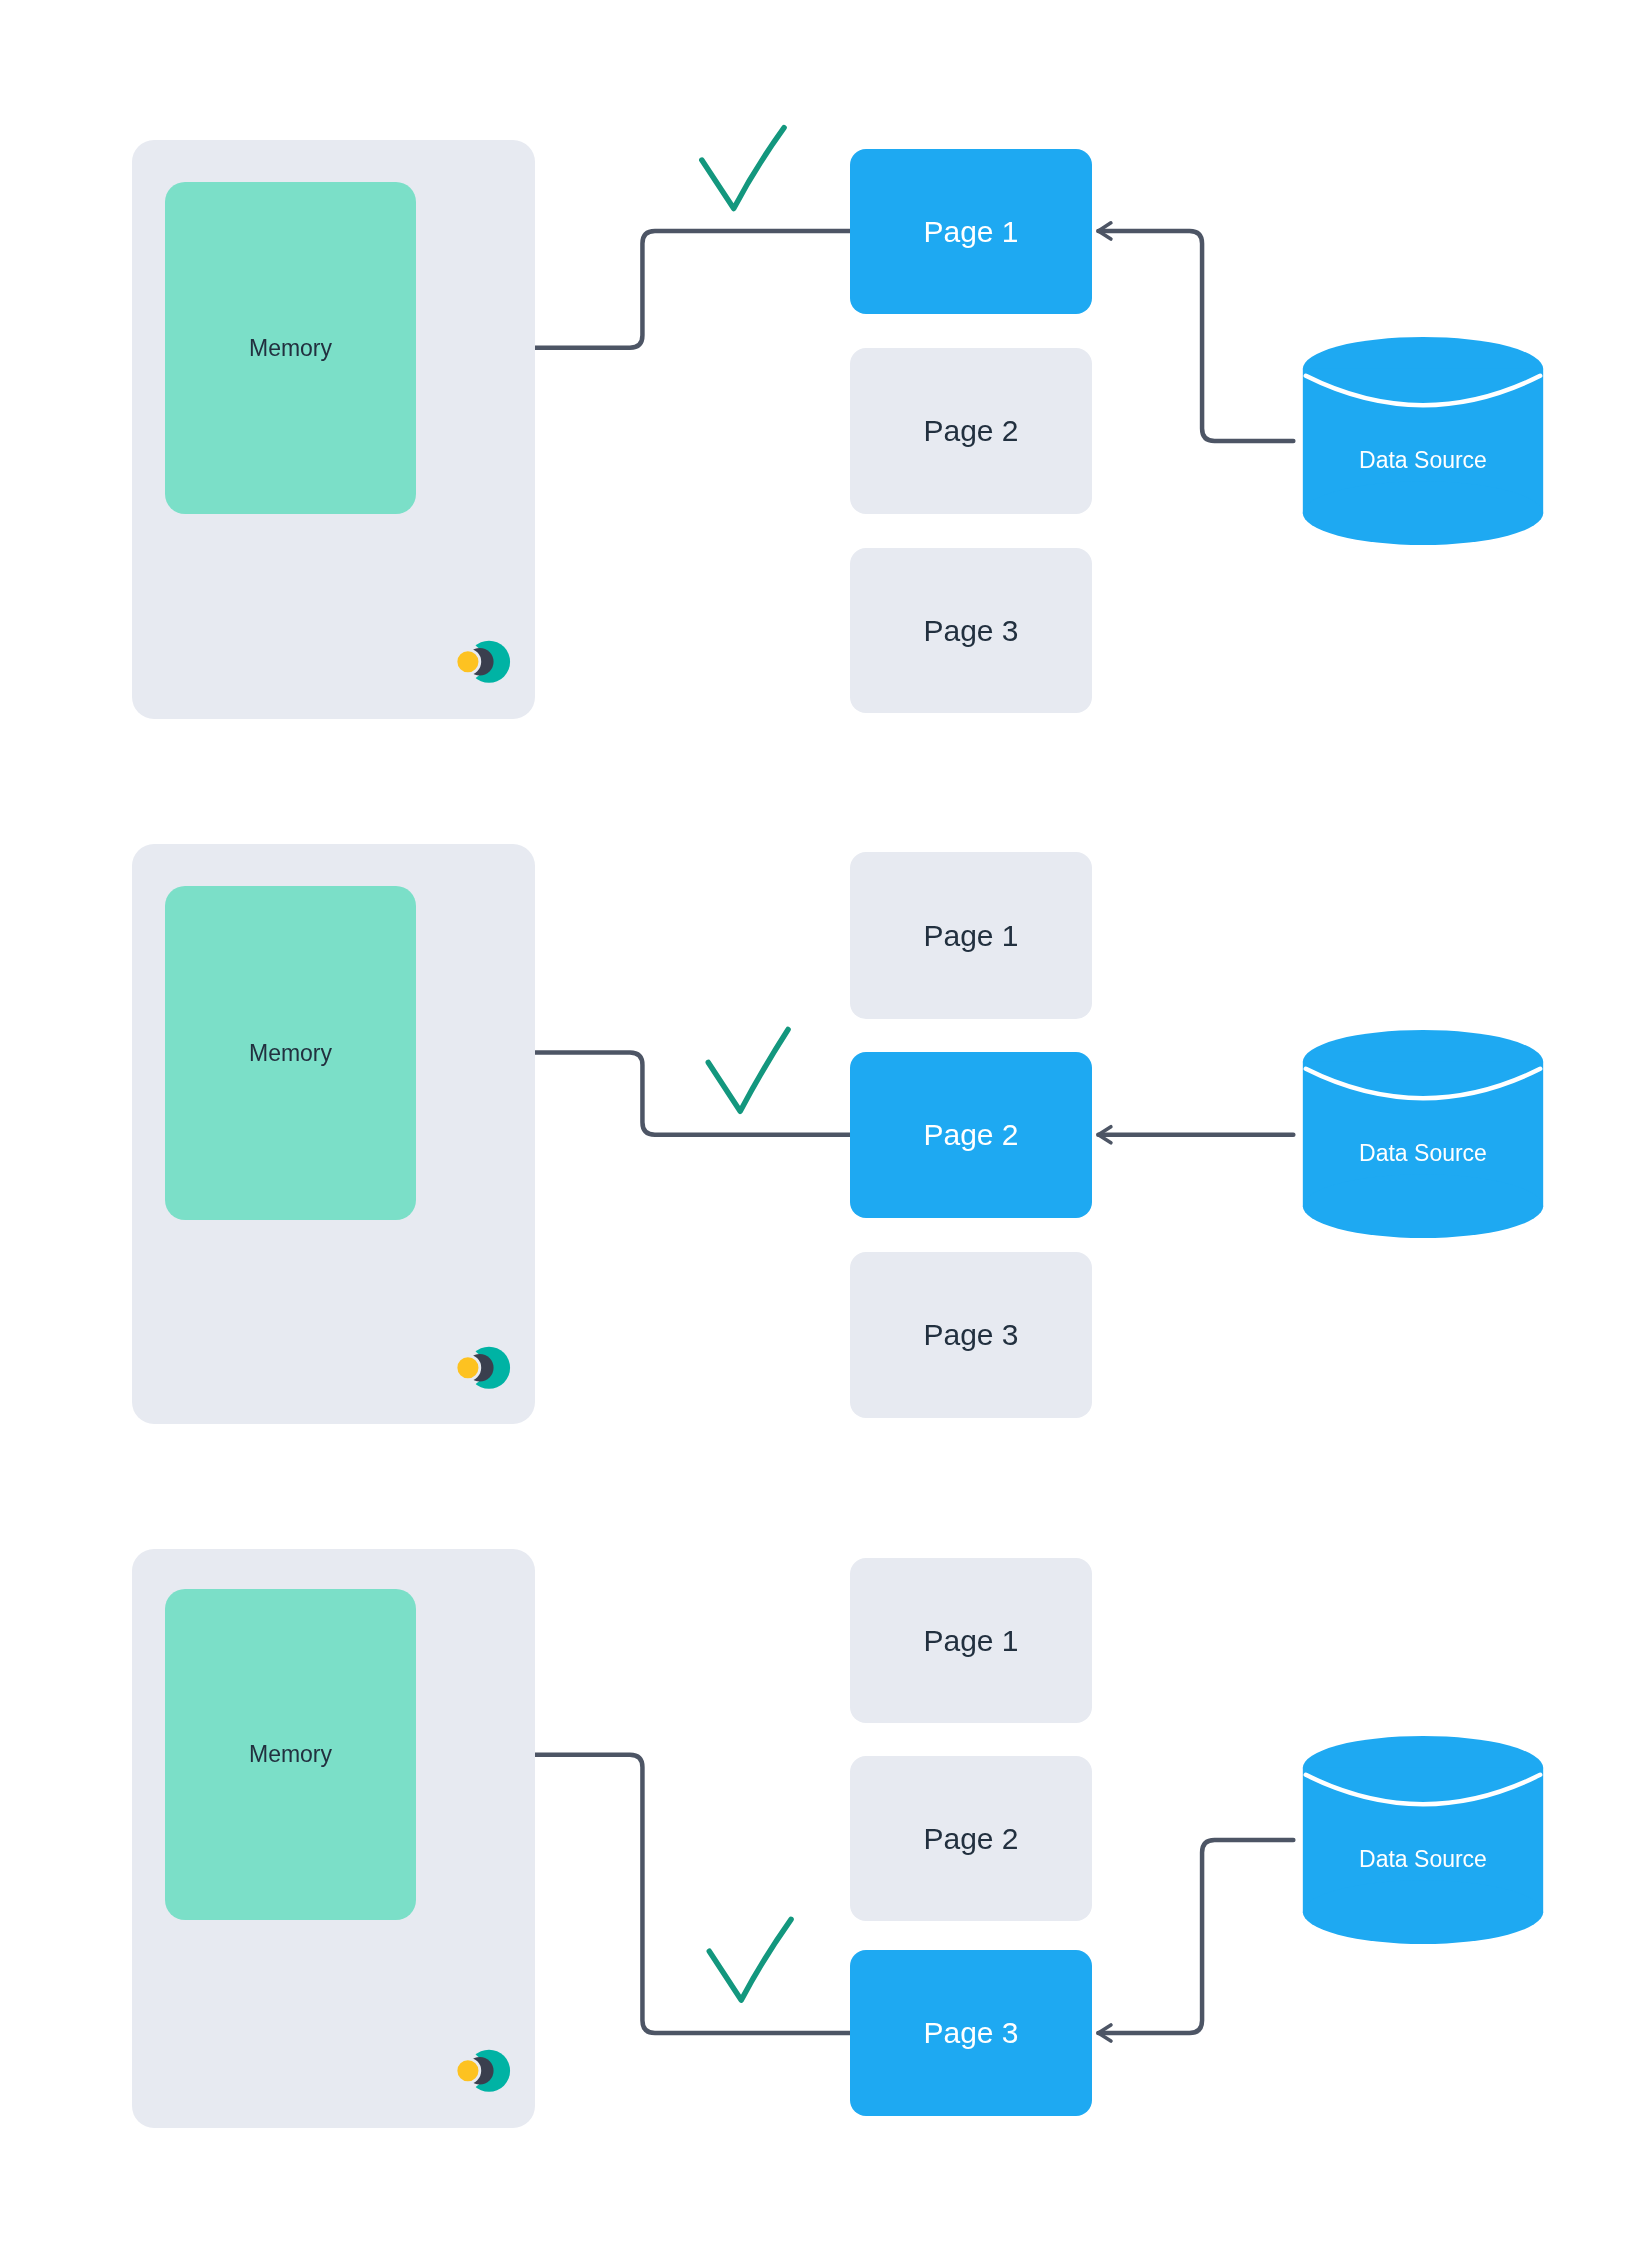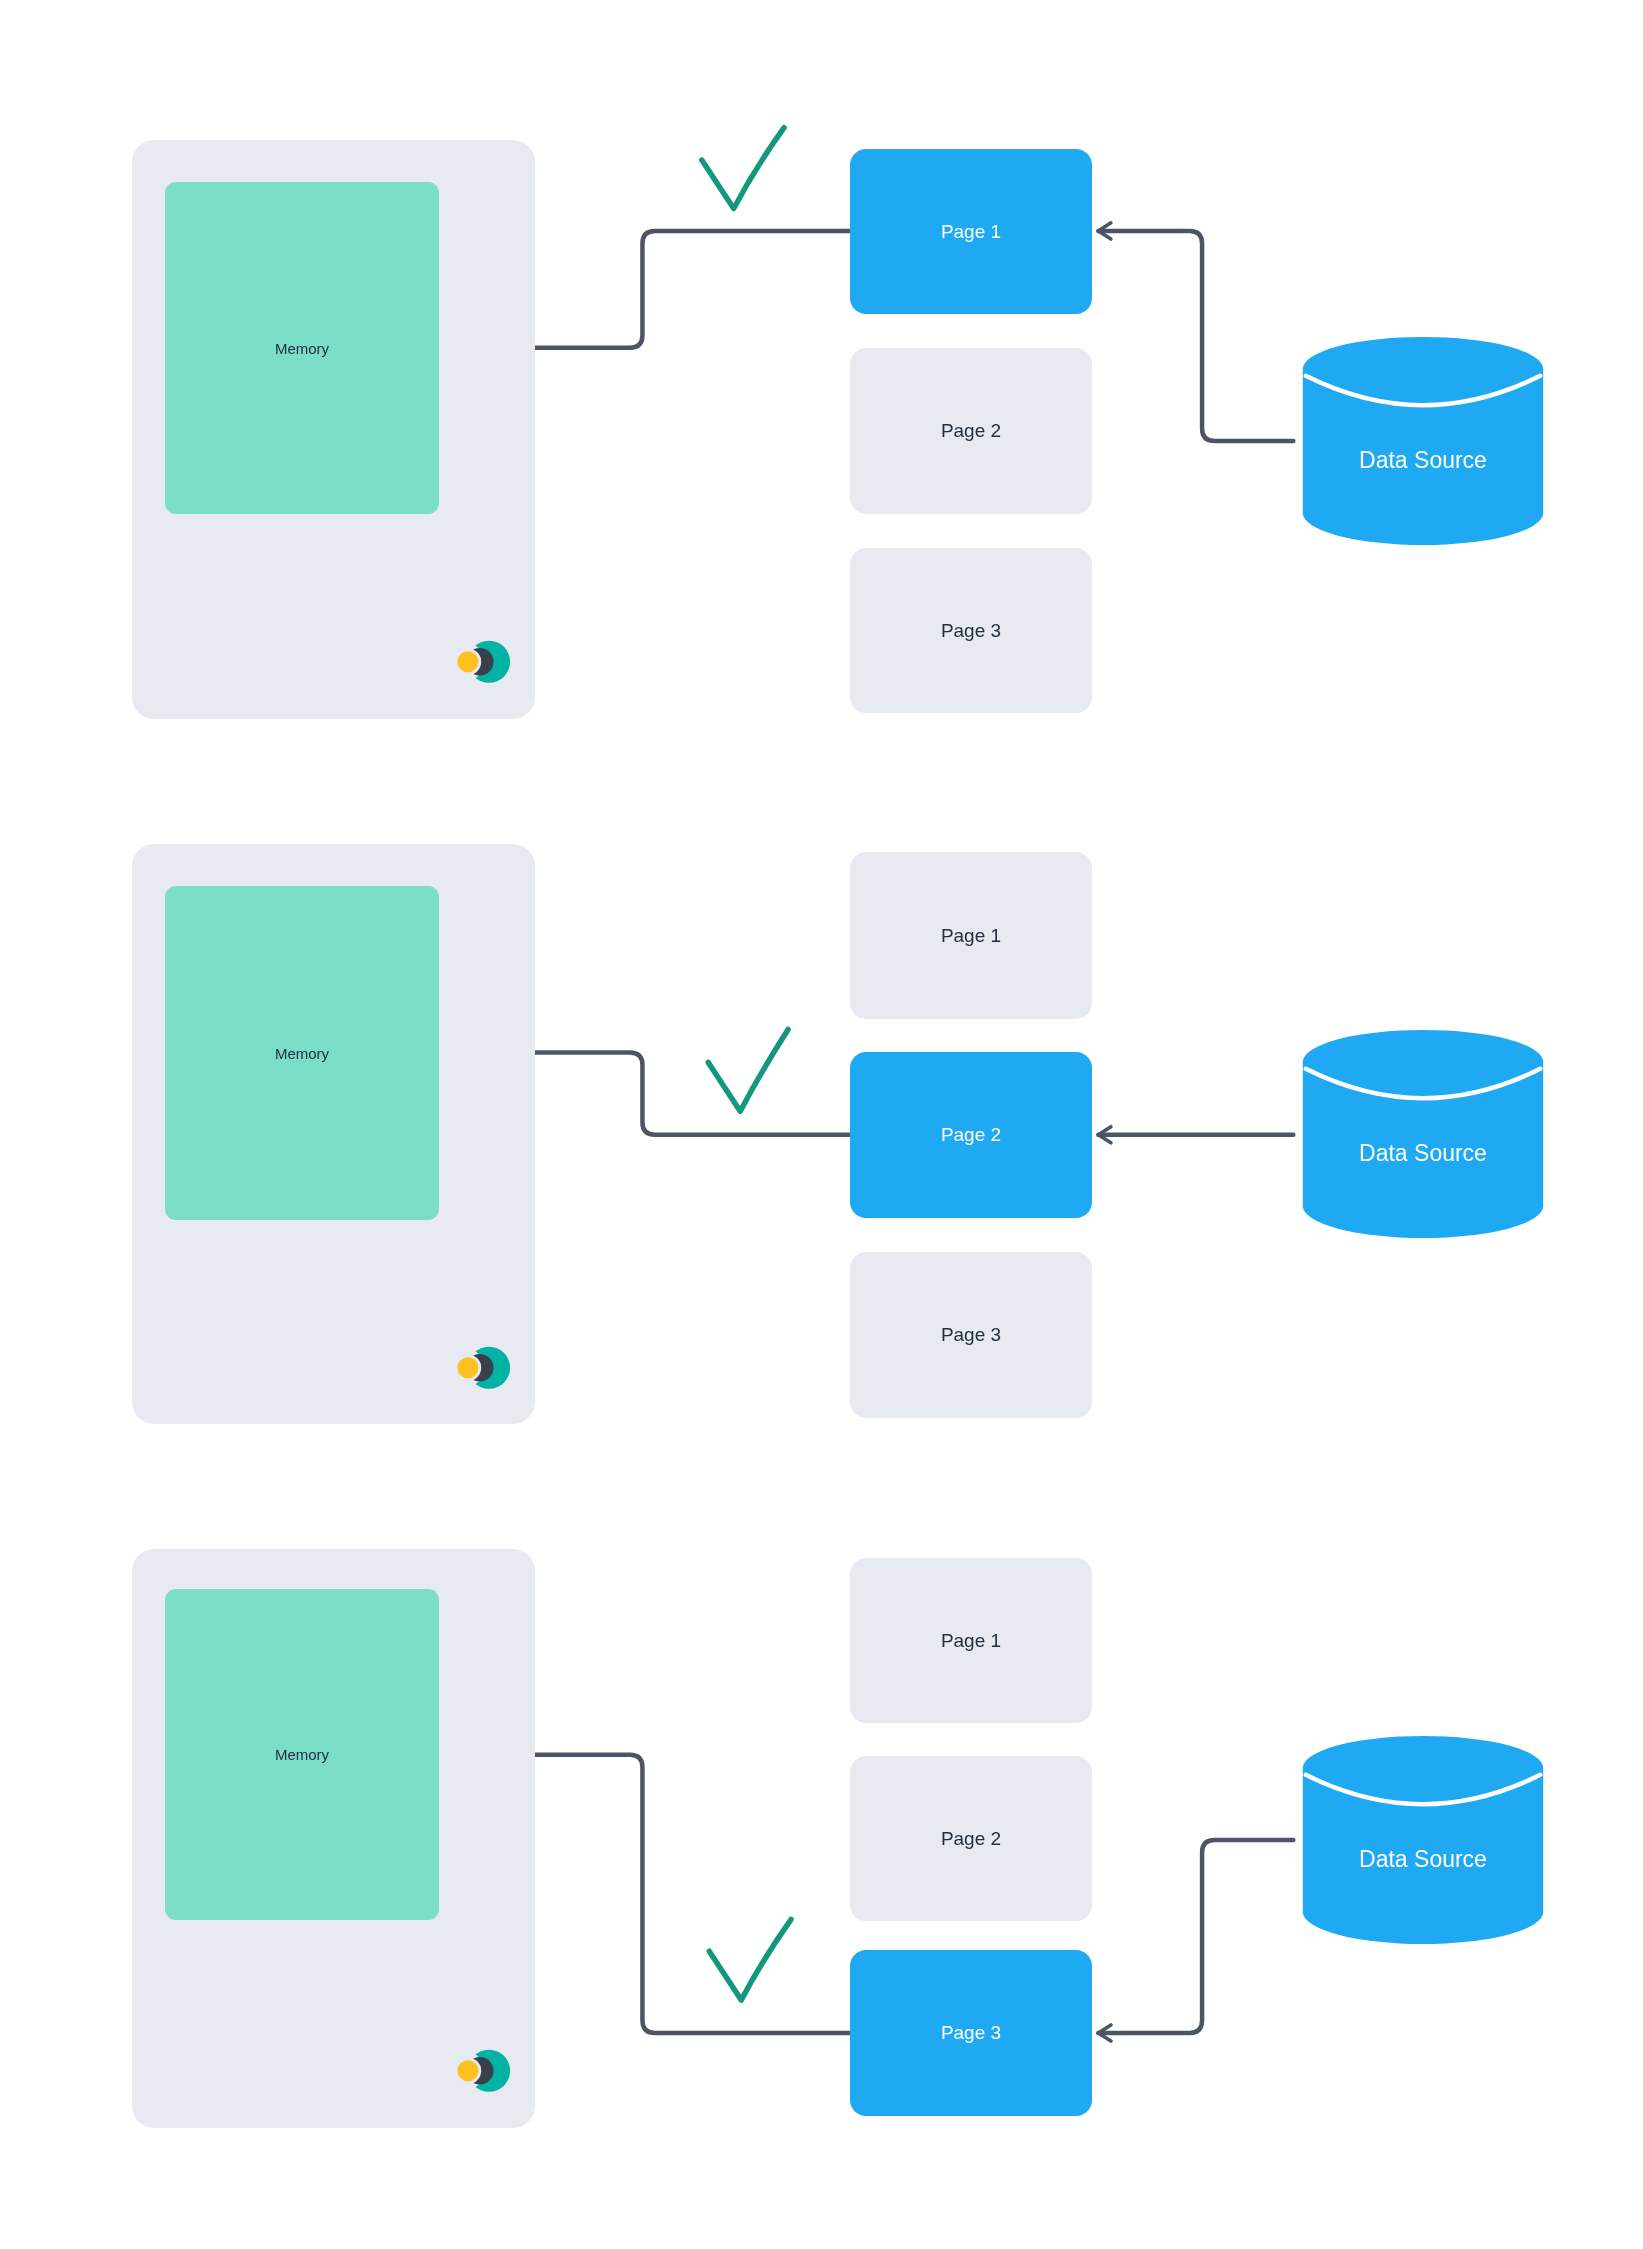--- a/index.html
+++ b/index.html
@@ -7,30 +7,30 @@
     width:1644px;height:2250px;position:relative;overflow:hidden;
     font-family:"Liberation Sans", sans-serif;
   }
   #canvas{position:absolute;inset:0;background:var(--background,#fff);}
   .row{display:contents;}
   .panel{
     position:absolute;left:132px;width:403px;
     background:var(--panel-fill,#e7eaf1);border-radius:22px;
   }
   .memory{
-    position:absolute;left:165px;width:274px;
-    background:var(--memory-fill,#7bdfc8);border-radius:11px;
+    position:absolute;left:165px;width:251px;
+    background:var(--memory-fill,#7bdfc8);border-radius:20px;
     display:flex;align-items:center;justify-content:center;
-    color:var(--text-dark,#22303f);font-size:15px;
+    color:var(--text-dark,#22303f);font-size:23px;
   }
   .page{
     position:absolute;left:850px;width:242px;
     background:var(--page-fill,#e7eaf1);border-radius:16px;
     display:flex;align-items:center;justify-content:center;
-    color:var(--text-dark,#22303f);font-size:19px;
+    color:var(--text-dark,#22303f);font-size:30px;
   }
   .page.active{
     background:var(--page-active-fill,#1ea9f2);
     color:var(--text-light,#ffffff);
   }
   .cylinder{position:absolute;left:1293px;width:260px;height:208px;}
   .cylinder svg{position:absolute;left:0;top:0;width:100%;height:100%;}
   .cyl-label{
     position:absolute;inset:0;display:flex;align-items:center;justify-content:center;
     padding-top:39px;box-sizing:border-box;

